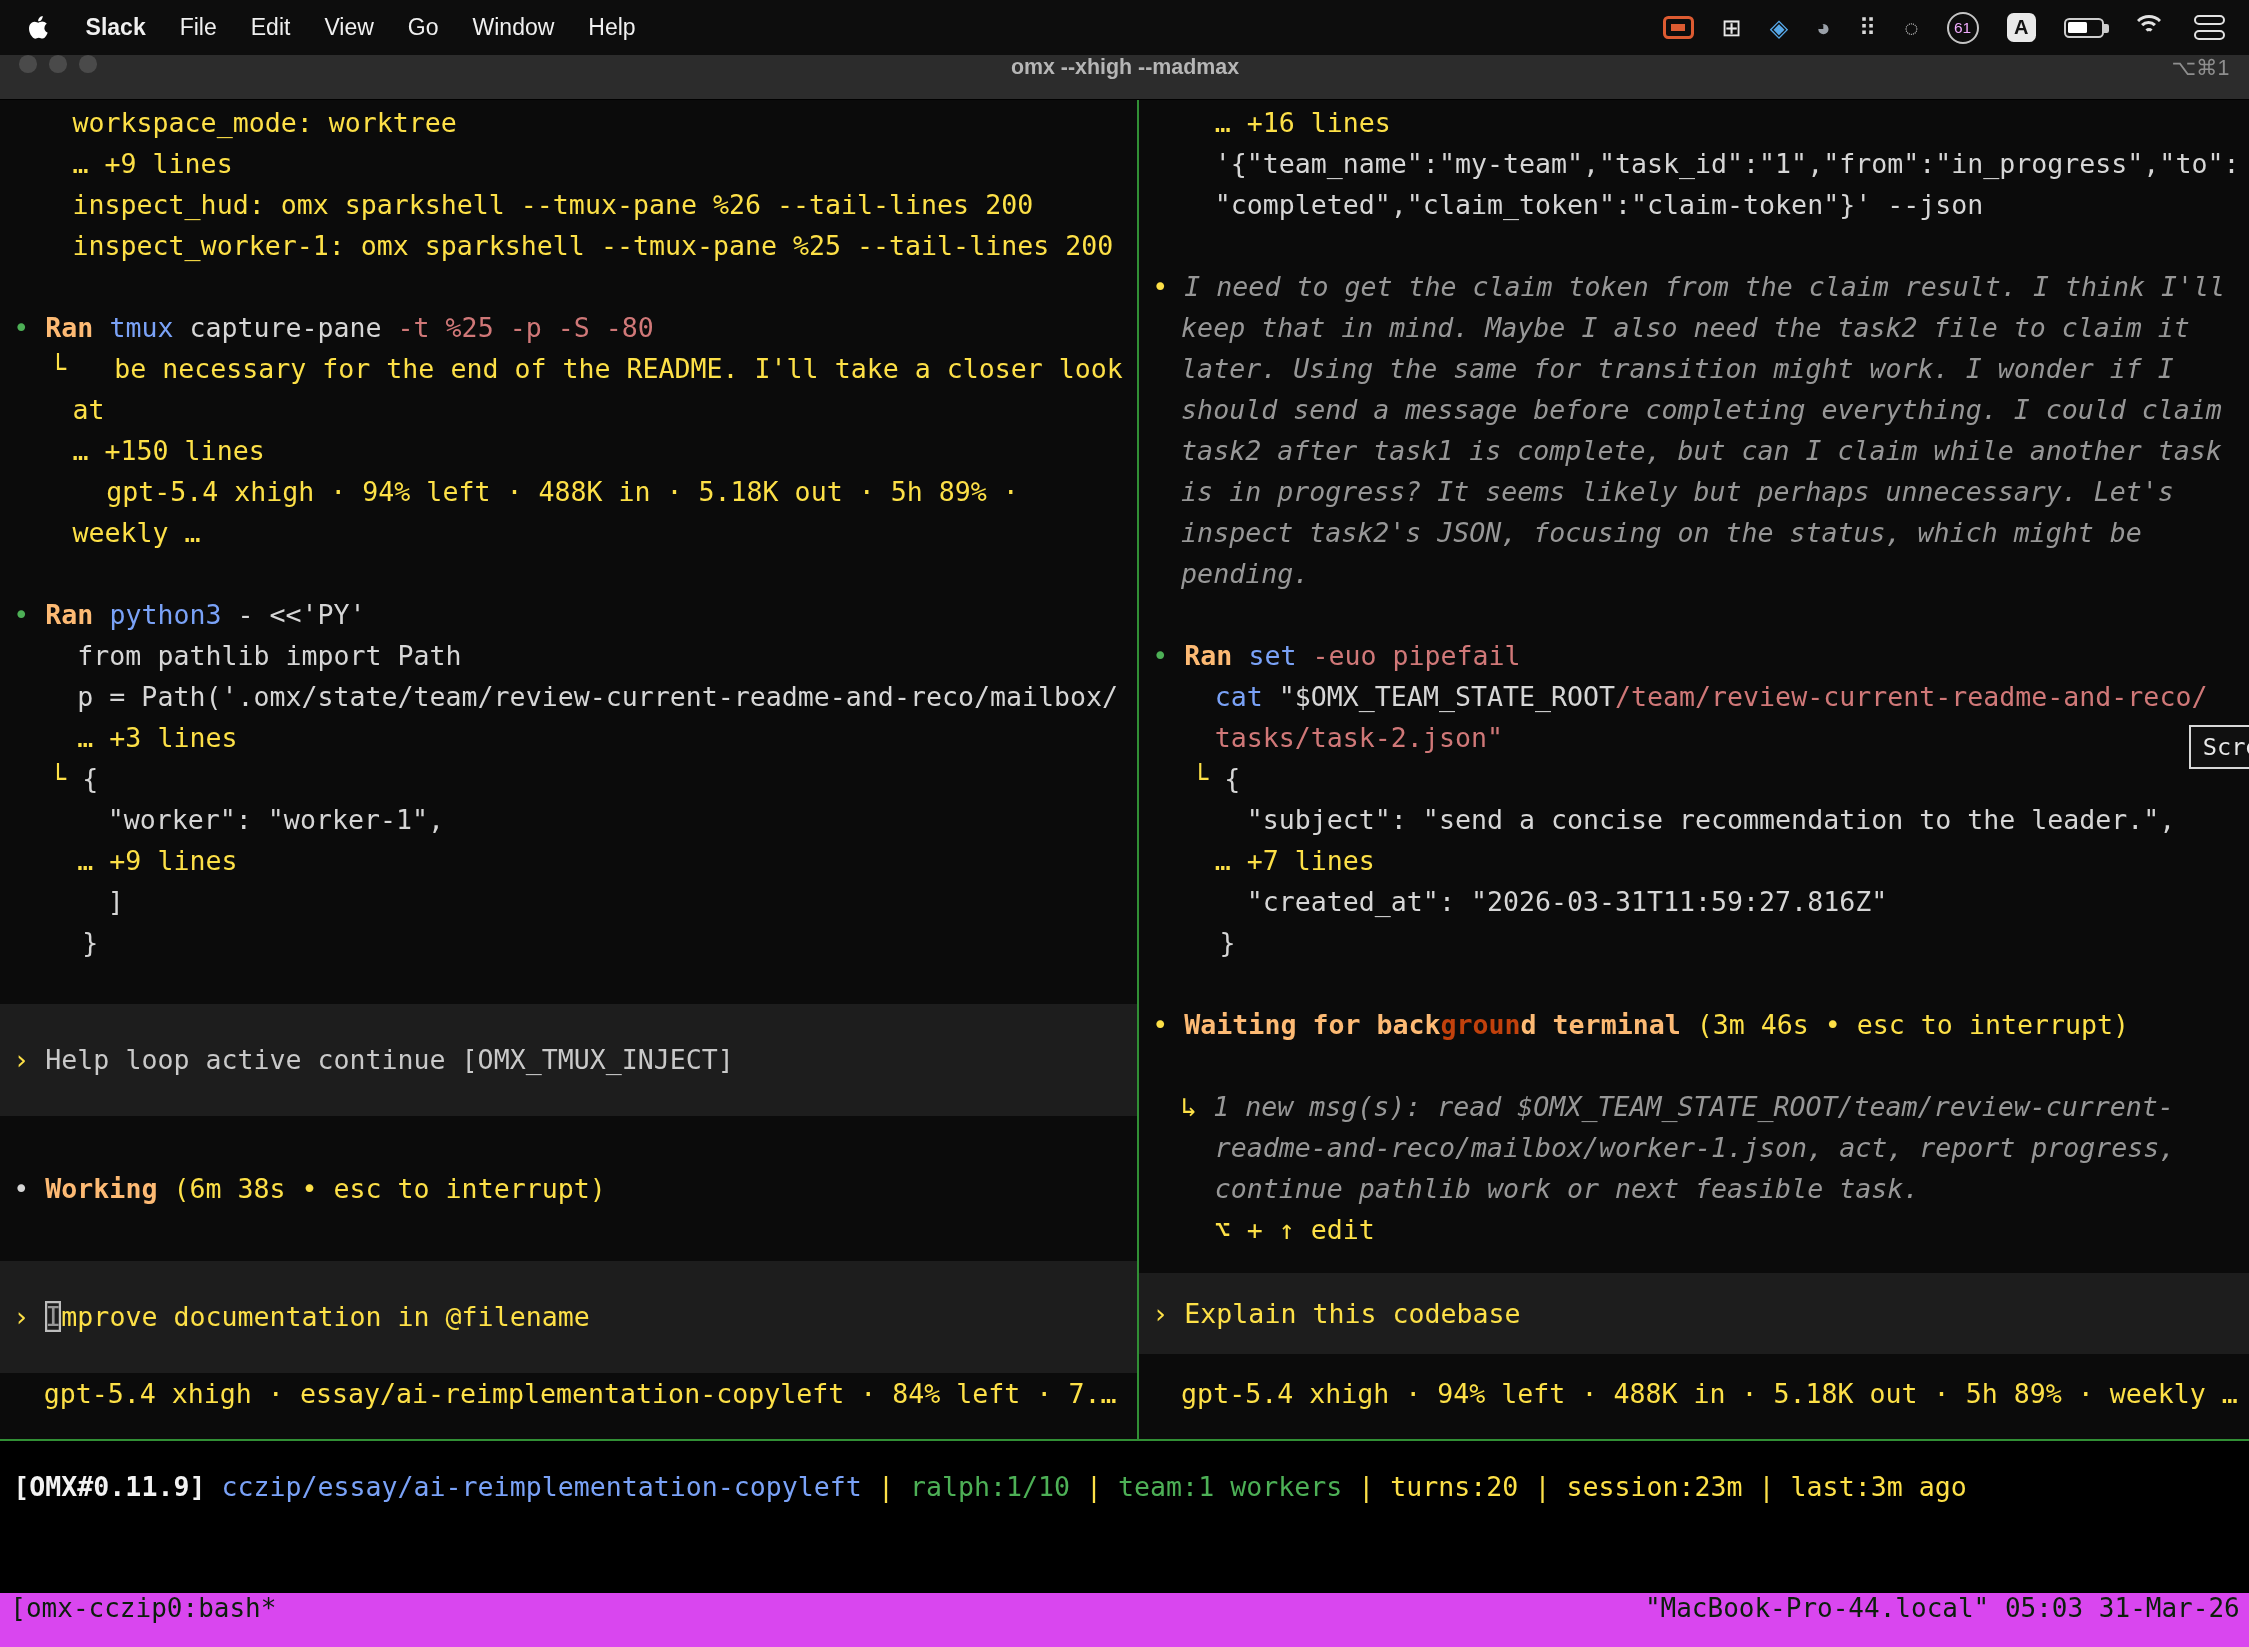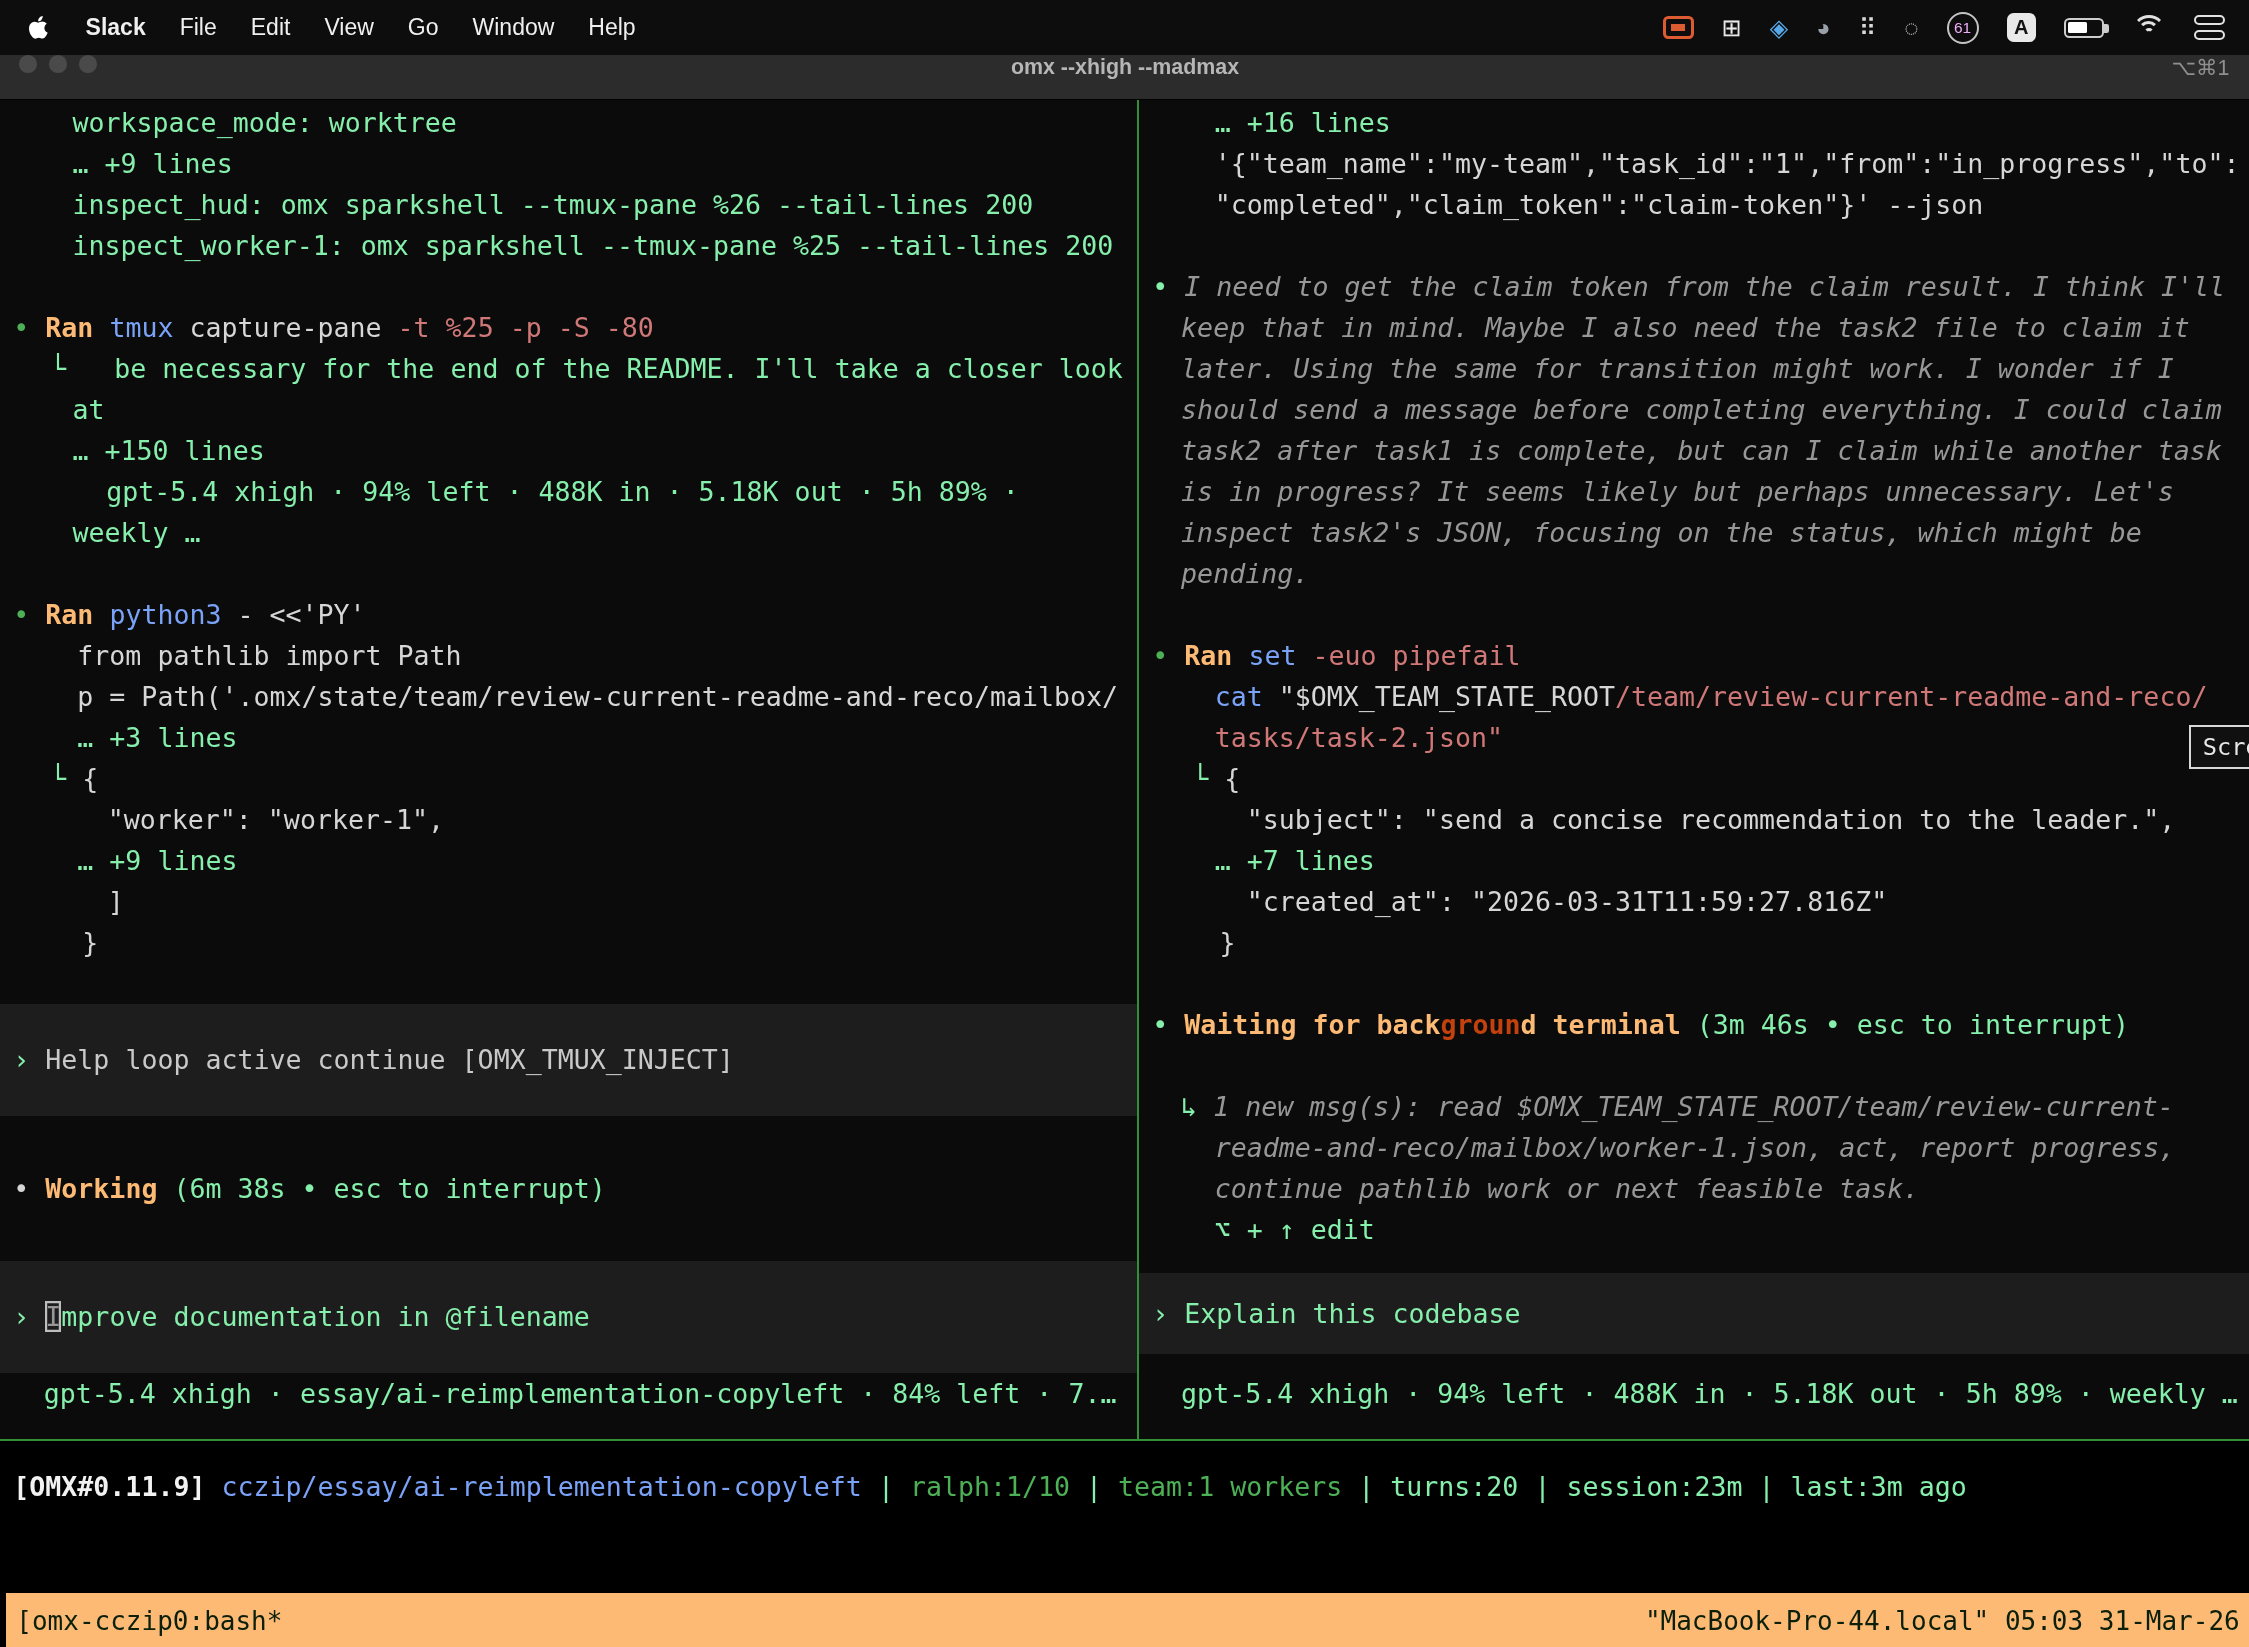--- a/index.html
+++ b/index.html
@@ -47,37 +47,37 @@
     font-size:26.6px;line-height:41px;color:#d6d6d6}
   .pane{position:absolute;top:1.5px;bottom:0;padding-left:13.3px;overflow:hidden}
   .pane-left{left:0;width:1137px}
   .pane-right{left:1139px;width:1111px}
   .vdiv{position:absolute;top:0;left:1137px;width:2.2px;bottom:0;background:#318f35}
   .tline{height:41px;white-space:pre;overflow:hidden}
   .band{background:#1d1d1d;margin-left:-13.3px;padding-left:13.3px;display:flex;align-items:center;overflow:hidden}
 
   .fg{color:#d6d6d6}
   .fg2{color:#c9c9c9}
-  .dim{color:#86efac}
+  .dim{color:#fde047}
   .bold{color:#fdba74;font-weight:700}
   .blue{color:#7aa2f7}
   .red{color:#d07878}
   .grn{color:#4db056}
   .sh{color:#c2410c;font-weight:700}
   .dimit{font-style:italic;color:#979797}
   .cur{box-shadow:inset 0 0 0 2.2px #bdbdbd;color:#979797}
   .obold{color:#f2f2f2;font-weight:700}
 
   
   .tooltip{position:absolute;top:725px;left:2189px;height:44px;border:2.2px solid #d8d8d8;background:#101010;
     color:#e8e8e8;font-size:23.6px;line-height:40px;padding:0 11.8px;white-space:pre}
   .hline{position:absolute;left:0;right:0;top:1439px;height:2.2px;background:#318f35}
   .omxbar{position:absolute;top:1466px;left:13.3px;right:0;font-size:26.6px;line-height:41px;white-space:pre;overflow:hidden}
-  .tmuxbar{position:absolute;left:6px;right:0;bottom:0;height:55px;background:#fdba74;color:#0b1f0b;
-    font-size:26px;display:flex;align-items:center;justify-content:space-between;padding:0 10.3px;white-space:pre}
+  .tmuxbar{position:absolute;left:0;right:0;bottom:0;height:55px;background:#d946ef;color:#0b1f0b;
+    font-size:26px;display:flex;justify-content:space-between;padding:0 10.3px;white-space:pre}
 </style>
 </head>
 <body>
 
 <div class="screen">
 
   <div class="menubar">
     <div class="mleft">
       <span class="applelogo">
         <svg width="26.6" height="31" viewBox="0 0 24 28">

